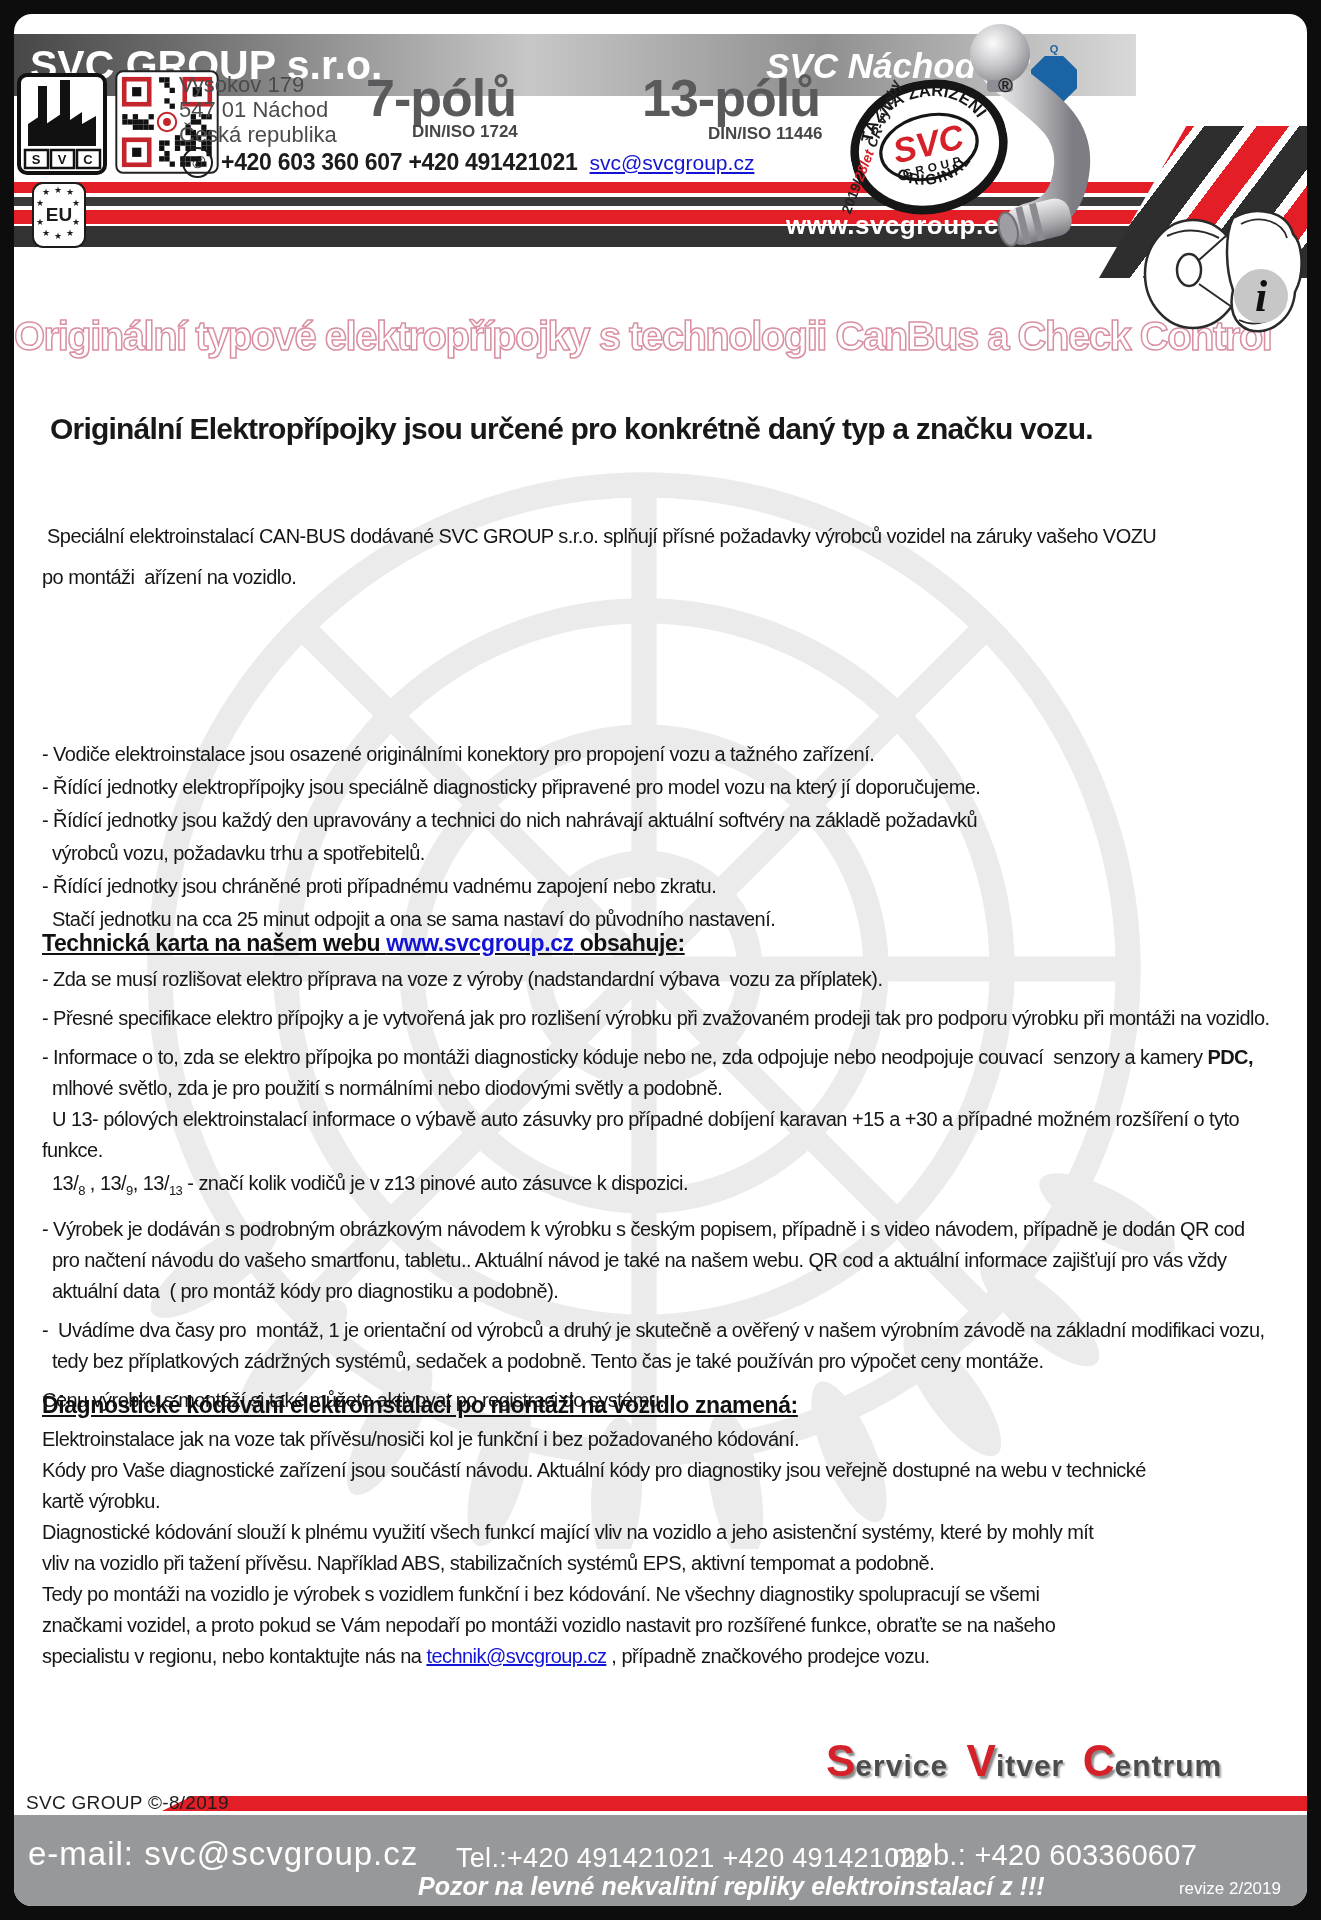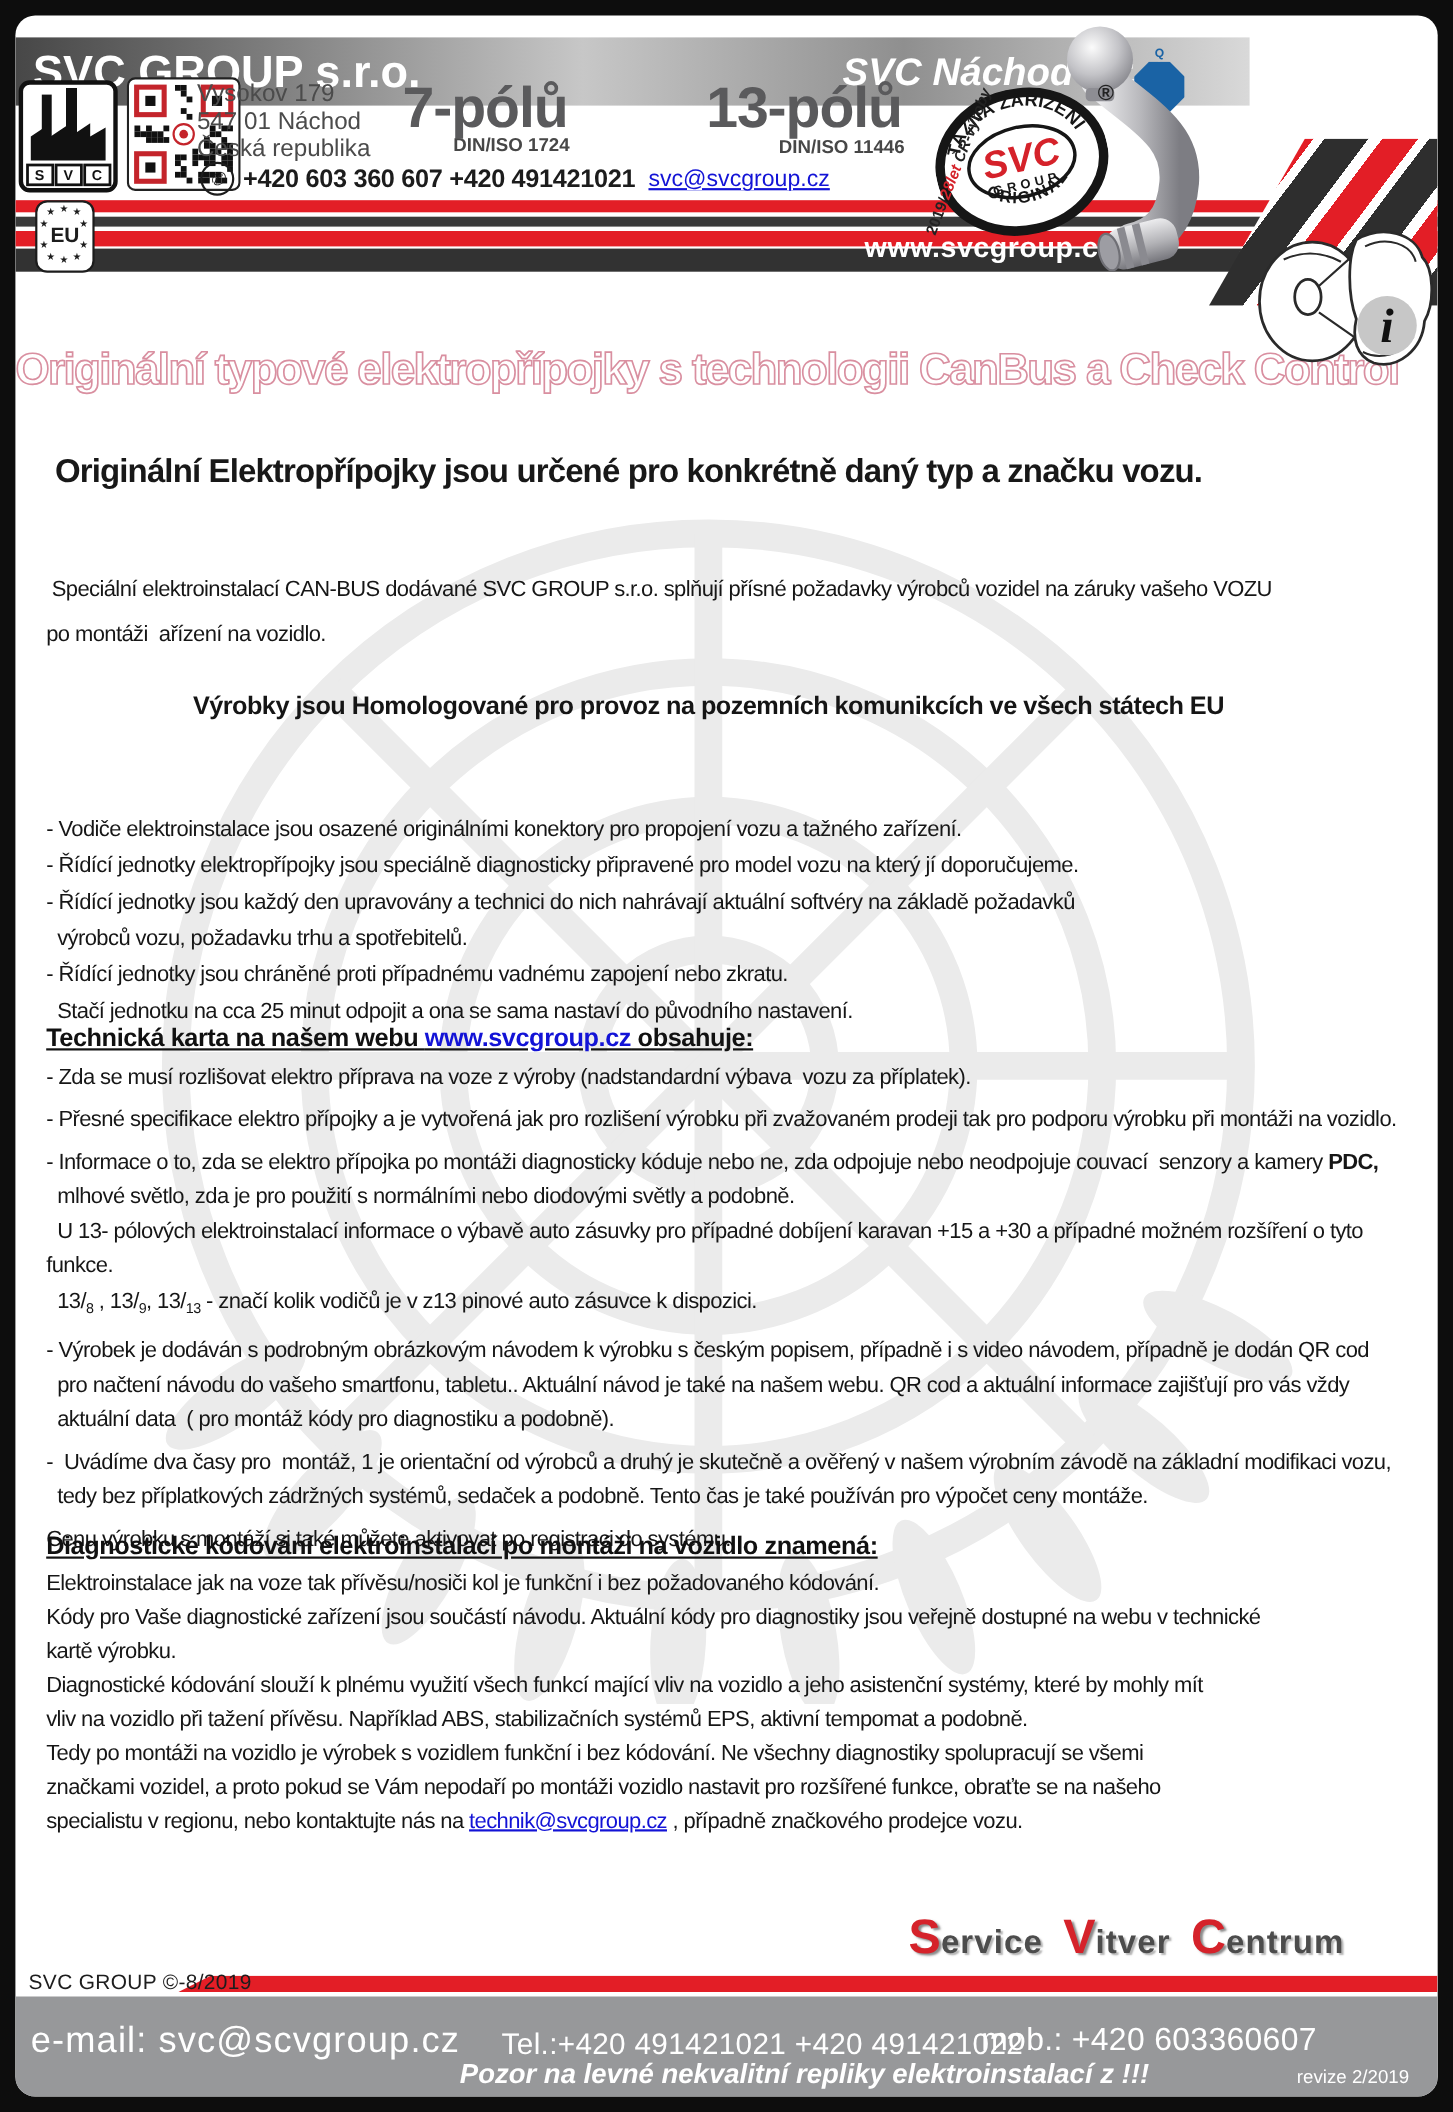--- a/index.html
+++ b/index.html
@@ -328,21 +328,20 @@
       <text x="124" y="121" font-size="44" font-weight="bold" font-style="italic" font-family="'Liberation Serif',serif" fill="#111" text-anchor="middle">i</text>
     </svg>
 
     <div class="outline-title">Originální typové elektropřípojky s technologii CanBus a Check Control</div>
 
     <div class="headline">Originální Elektropřípojky jsou určené pro konkrétně daný typ a značku vozu.</div>
 
     <div class="btxt intro"> Speciální elektroinstalací CAN-BUS dodávané SVC GROUP s.r.o. splňují přísné požadavky výrobců vozidel na záruky vašeho VOZU
 po montáži  ařízení na vozidlo.</div>
 
-    <div class="homolog">Výrobky jsou Homologované pro provoz na pozemních komunikcích ve všech státech EU</div>
 
     <div class="btxt features">- Vodiče elektroinstalace jsou osazené originálními konektory pro propojení vozu a tažného zařízení.
 - Řídící jednotky elektropřípojky jsou speciálně diagnosticky připravené pro model vozu na který jí doporučujeme.
 - Řídící jednotky jsou každý den upravovány a technici do nich nahrávají aktuální softvéry na základě požadavků
   výrobců vozu, požadavku trhu a spotřebitelů.
 - Řídící jednotky jsou chráněné proti případnému vadnému zapojení nebo zkratu.
   Stačí jednotku na cca 25 minut odpojit a ona se sama nastaví do původního nastavení.</div>
 
     <div class="tech-head">
       <span> Technická karta na našem webu </span><span class="lnk">www.svcgroup.cz</span><span> obsahuje:</span>

